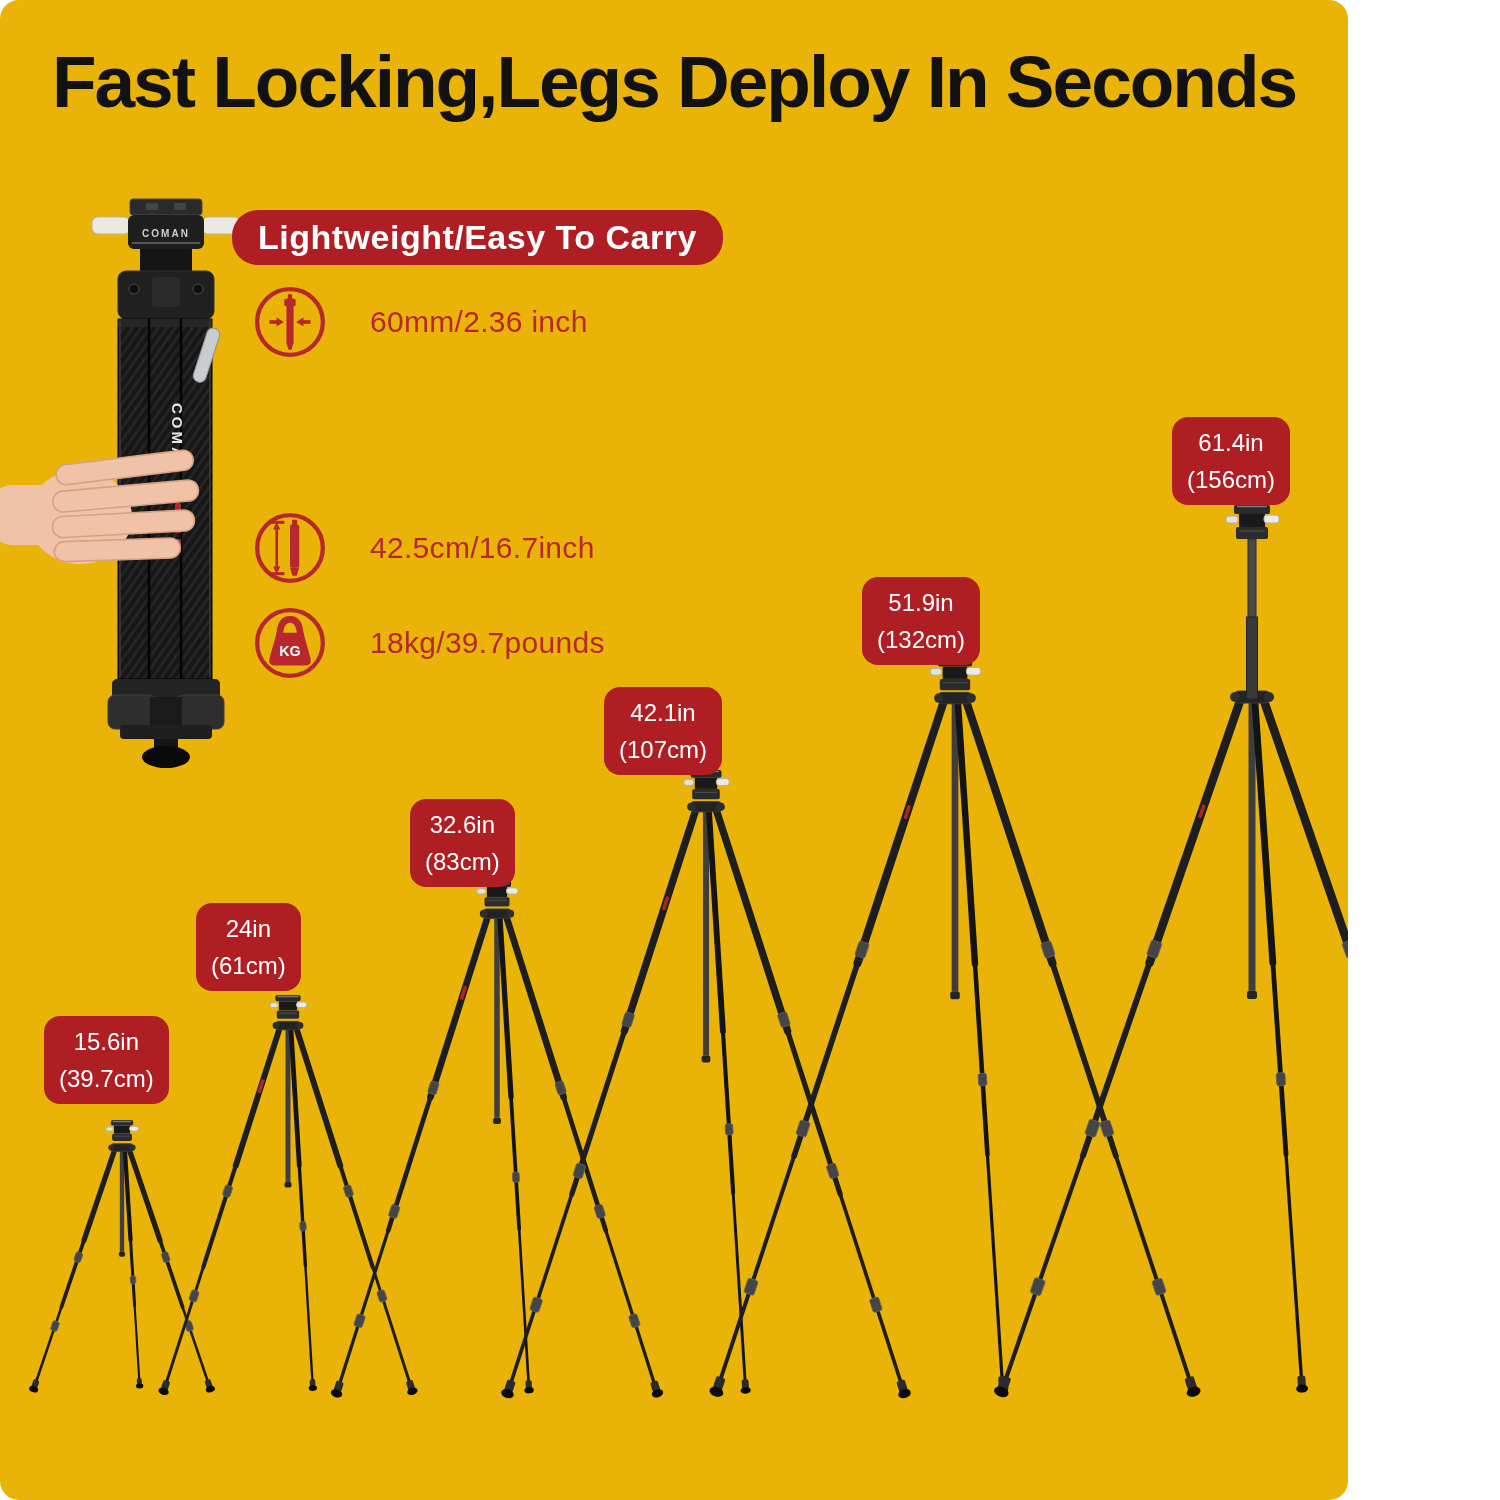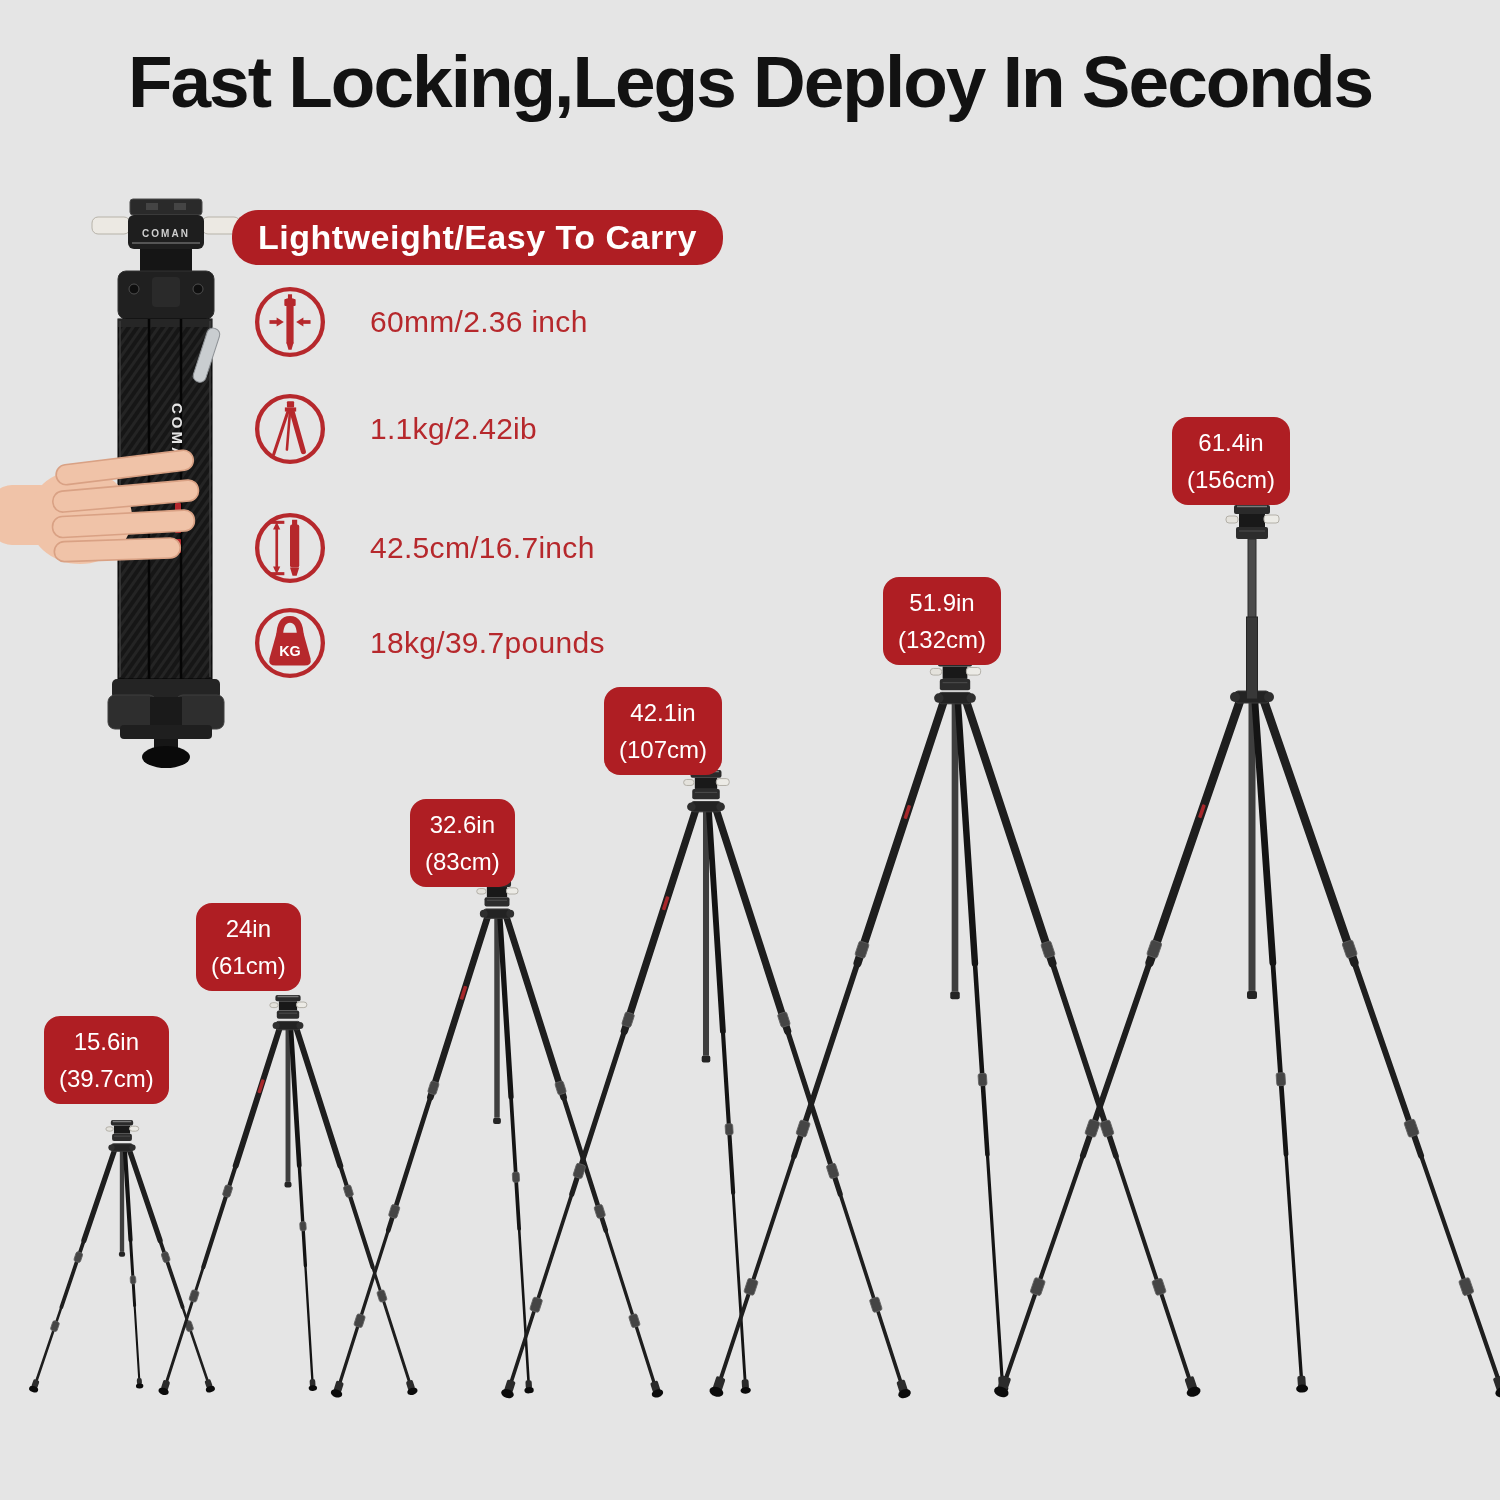--- a/index.html
+++ b/index.html
@@ -1,17 +1,17 @@
 <!DOCTYPE html>
 <html><head>
 <meta charset="utf-8">
 <style>
   html,body{margin:0;padding:0;background:#fff;}
-  .stage{position:relative;width:1500px;height:1500px;background:#e5e5e5;overflow:hidden;
-         font-family:"Liberation Sans",sans-serif;}
+  .stage{position:relative;width:1348px;height:1500px;background:#eab308;overflow:hidden;
+         font-family:"Liberation Sans",sans-serif;border-radius:19px;}
   .title{position:absolute;top:40px;left:0;width:100%;text-align:center;
          font-size:73px;font-weight:800;letter-spacing:-2px;color:#121212;white-space:nowrap;}
   .badge{position:absolute;left:232px;top:210px;background:#AF1E23;color:#fff;
          font-size:34px;font-weight:700;letter-spacing:.5px;padding:8px 26px;border-radius:26px;}
   .spec-row{position:absolute;left:252px;display:flex;align-items:center;gap:42px;height:76px;justify-content:space-between;}
   .spec-text{color:#B6282C;font-size:30px;font-weight:500;letter-spacing:.3px;white-space:nowrap;}
   .hero{position:absolute;left:0;top:185px;}
   .tripod{position:absolute;}
   .height-label{position:absolute;background:#AF1E23;color:#fff;font-size:24px;line-height:37px;
          font-weight:500;text-align:center;padding:7px 15px;border-radius:16px;z-index:5;}
@@ -112,33 +112,20 @@
           <polygon points="33.5,57 40.5,57 38.5,64 35.5,64"></polygon>
         <polygon points="31,37 24,32.5 24,41.5"></polygon>
           <rect x="17" y="35.2" width="8" height="3.6"></rect>
         <polygon points="43,37 50,32.5 50,41.5"></polygon>
           <rect x="49" y="35.2" width="8" height="3.6"></rect>
       </g>
     </svg>
     <div class="spec-text">60mm/2.36 inch</div>
   </div>
 
-  <div class="spec-row" style="top:391px">
-    <svg width="76" height="76" viewBox="0 0 74 74">
-      <circle cx="37" cy="37" r="32" fill="none" stroke="#B6282C" stroke-width="4.2"></circle>
-      <g fill="#B6282C" stroke="#B6282C">
-        <rect x="34" y="10" width="7" height="6" rx="1" stroke="none"></rect>
-        <rect x="32" y="16" width="11" height="4" stroke="none"></rect>
-        <line x1="35" y1="20" x2="21" y2="62" stroke-width="3" stroke-linecap="round"></line>
-        <line x1="39" y1="20" x2="50" y2="59" stroke-width="5" stroke-linecap="round"></line>
-        <line x1="37" y1="20" x2="34" y2="57" stroke-width="2.5" stroke-linecap="round"></line>
-      </g>
-    </svg>
-    <div class="spec-text">1.1kg/2.42ib</div>
-  </div>
 
   <div class="spec-row" style="top:510px">
     <svg width="76" height="76" viewBox="0 0 74 74">
       <circle cx="37" cy="37" r="32" fill="none" stroke="#B6282C" stroke-width="4.2"></circle>
       <g fill="#B6282C">
         <rect x="16.5" y="10.5" width="15" height="3"></rect>
           <rect x="16.5" y="60.5" width="15" height="3"></rect>
         <rect x="22.8" y="16" width="2.6" height="42"></rect>
         <polygon points="24,11.5 20.5,19 27.5,19"></polygon>
           <polygon points="24,62.5 20.5,55 27.5,55"></polygon>
@@ -450,21 +437,21 @@
        <circle cx="267.85" cy="46.099999999999994" r="4.75" fill="#2e2e2e"></circle>
        <circle cx="300.15" cy="46.099999999999994" r="4.75" fill="#2e2e2e"></circle>
         <rect x="266.9" y="6" width="34.199999999999996" height="8.549999999999999" rx="2" fill="#2a2a2a"></rect>
   <line x1="269.75" y1="7.5" x2="298.25" y2="7.5" stroke="#7a7a7a" stroke-width="1.5"></line>
   <rect x="271.65" y="14.549999999999999" width="24.7" height="12.35" fill="#191919"></rect>
   <rect x="295.4" y="15.5" width="14.25" height="7.6" rx="3" fill="#ecebe6" stroke="#b3b0a8"></rect>
   <rect x="259.3" y="16.45" width="11.399999999999999" height="6.6499999999999995" rx="3" fill="#e4e2dc" stroke="#b3b0a8"></rect>
   <rect x="268.8" y="26.9" width="30.4" height="11.399999999999999" rx="2" fill="#2c2c2c"></rect>
   <line x1="271.65" y1="30.7" x2="296.35" y2="30.7" stroke="#4e4e4e" stroke-width="1"></line>
       </svg>
-      <div class="height-label" style="left:883px;top:577px">
+      <div class="height-label" style="left:862px;top:577px">
         <span>51.9in</span>
         <span>(132cm)</span>
       </div>
       <svg class="tripod" style="left:956px;top:499px" width="592" height="919" viewBox="0 0 592 919">
         <rect x="292.5" y="200" width="7" height="291.9" fill="#3e3e3e"></rect>
        <rect x="291" y="491.9" width="10" height="8" rx="2" fill="#242424"></rect>
         <line x1="299" y1="204" x2="316.86" y2="463.92" stroke="#141414" stroke-width="6.800000000000001" stroke-linecap="round"></line>
         <line x1="316.86" y1="463.92" x2="330.02" y2="655.44" stroke="#141414" stroke-width="4.800000000000001" stroke-linecap="round"></line>
         <line x1="330.02" y1="655.44" x2="346" y2="888" stroke="#141414" stroke-width="3.3600000000000003" stroke-linecap="round"></line>
         <g transform="translate(324.85,580.2) rotate(-3.9308119745691528)">

